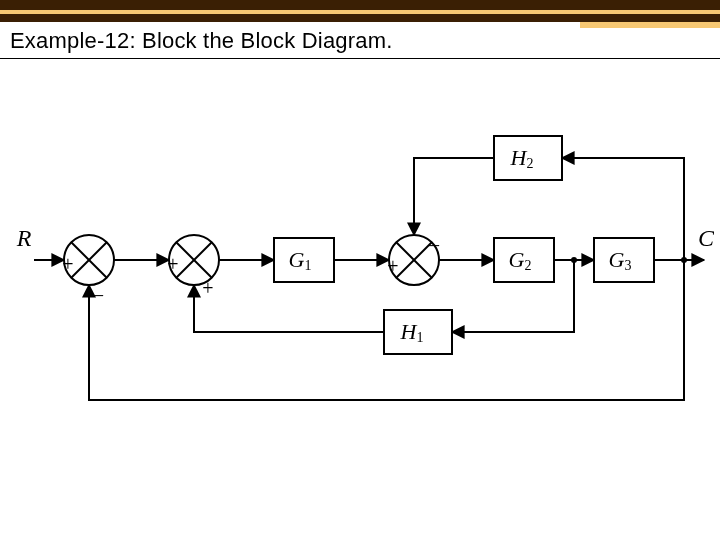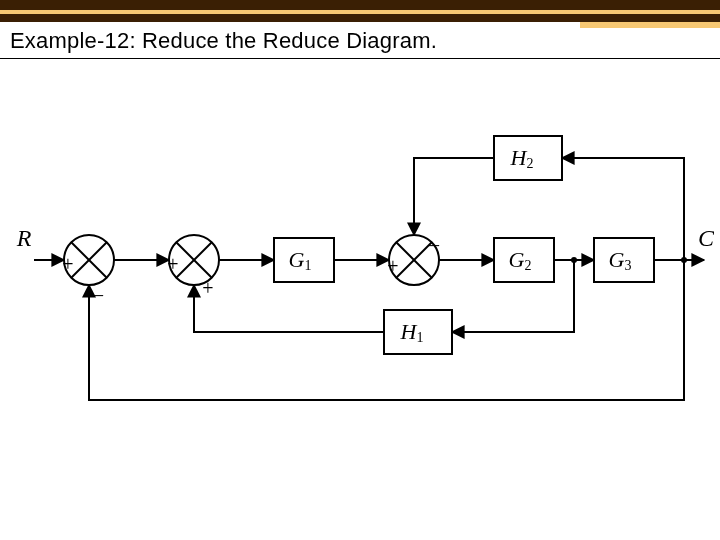--- a/index.html
+++ b/index.html
@@ -76,21 +76,21 @@
   }
 </style>
 </head>
 <body>
 
 <div class="topbar bar1"></div>
 <div class="topbar bar2"></div>
 <div class="topbar bar3"></div>
 <div class="topbar bar4"></div>
 
-<div class="title">Example-12: Reduce the Reduce Diagram.</div>
+<div class="title">Example-12: Block the Block Diagram.</div>
 <div class="title-underline"></div>
 
 <div class="diagram">
 <svg viewBox="0 0 720 320">
   <defs>
     <marker id="arrow" viewBox="0 0 10 10" refX="9" refY="5" markerWidth="7" markerHeight="7" orient="auto-start-reverse">
       <path d="M 0 0 L 10 5 L 0 10 z" fill="#000"></path>
     </marker>
   </defs>
 

